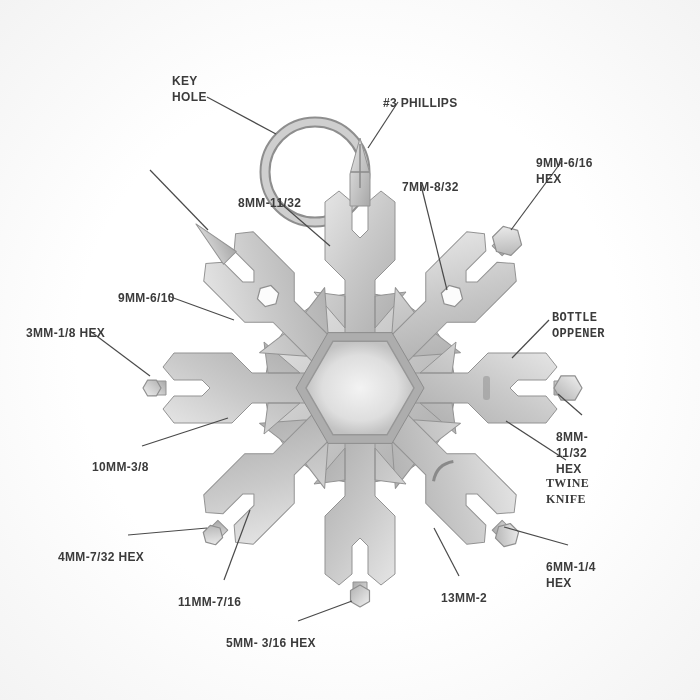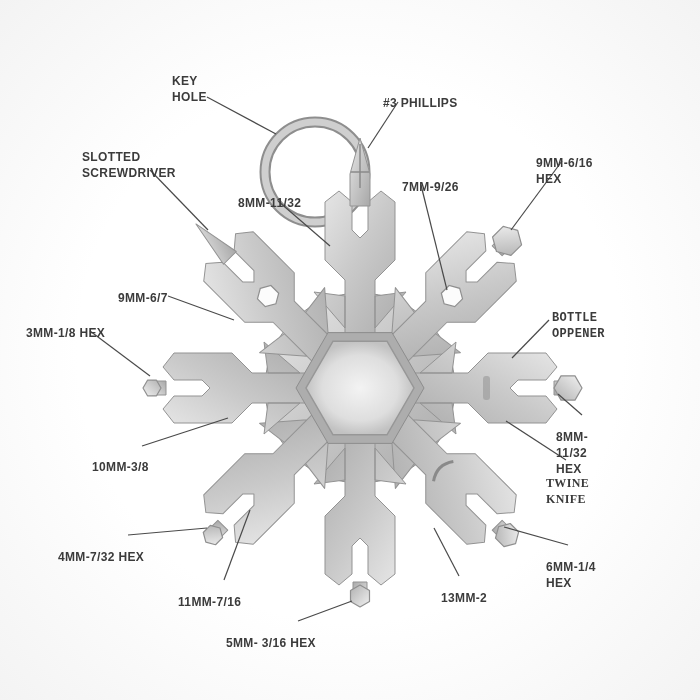--- a/index.html
+++ b/index.html
@@ -127,26 +127,24 @@
         <line x1="459" y1="576" x2="434" y2="528" stroke="#4a4a4a"></line>
         <line x1="568" y1="545" x2="504" y2="527" stroke="#4a4a4a"></line>
         <line x1="298" y1="621" x2="352" y2="601" stroke="#4a4a4a"></line>
       </g>
   </svg>
 
   <div id="labels" style="color: rgb(59, 59, 59);">
       <div class="callout" style="left: 172px; top: 62px;">KEY
 HOLE</div>
       <div class="callout" style="left: 383px; top: 84px;">#3 PHILLIPS</div>
-      <div class="callout" style="left: 402px; top: 168px;">7MM-9/26</div>
+      <div class="callout" style="left: 402px; top: 168px;">7MM-8/32</div>
       <div class="callout" style="left: 536px; top: 144px;">9MM-6/16 HEX</div>
-      <div class="callout" style="left: 82px; top: 138px;">SLOTTED
-SCREWDRIVER</div>
       <div class="callout" style="left: 238px; top: 184px;">8MM-11/32</div>
-      <div class="callout" style="left: 118px; top: 279px;">9MM-6/7</div>
+      <div class="callout" style="left: 118px; top: 279px;">9MM-6/10</div>
       <div class="callout" style="left: 26px; top: 314px;">3MM-1/8 HEX</div>
       <div class="callout" style="left: 552px; top: 299px; font-family: Liberation Mono, monospace;">BOTTLE
 OPPENER</div>
       <div class="callout" style="left: 556px; top: 418px;">8MM-11/32 HEX</div>
       <div class="callout" style="left: 92px; top: 448px; text-align: right;">10MM-3/8</div>
       <div class="callout" style="left: 546px; top: 464px; font-family: Liberation Serif, serif;">TWINE KNIFE</div>
       <div class="callout" style="left: 58px; top: 538px;">4MM-7/32 HEX</div>
       <div class="callout" style="left: 178px; top: 583px;">11MM-7/16</div>
       <div class="callout" style="left: 441px; top: 579px;">13MM-2</div>
       <div class="callout" style="left: 546px; top: 548px;">6MM-1/4 HEX</div>

